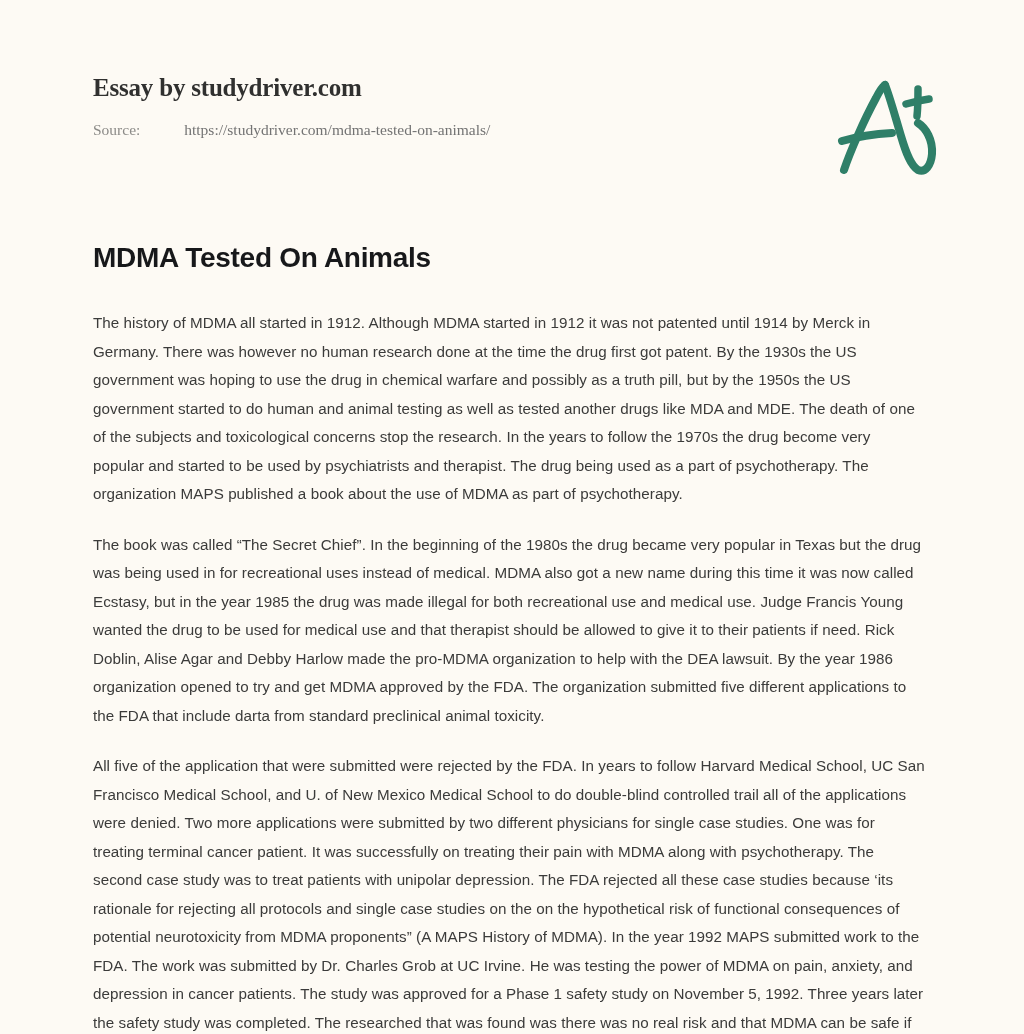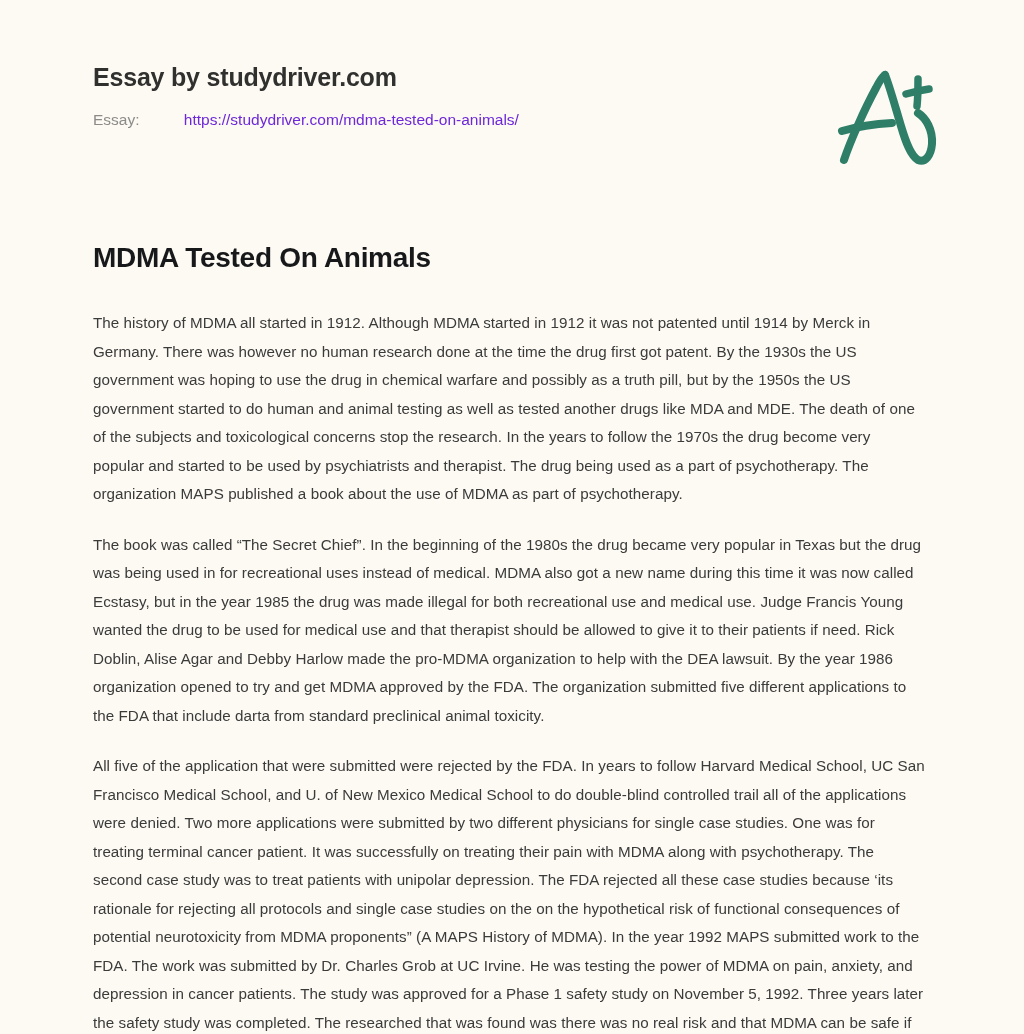--- a/index.html
+++ b/index.html
@@ -19,24 +19,25 @@
     position: relative;
     width: 1024px;
     height: 1034px;
     background: #fdfaf4;
     box-sizing: border-box;
   }
 
   
   .header {
     position: absolute;
-    top: 2px;
+    top: 12px;
     left: 0;
     width: 1024px;
     height: 190px;
+    font-family: Liberation Serif, serif;
   }
 
   .brand-block {
     position: absolute;
     left: 93px;
     top: 60px;
     width: 640px;
   }
 
   .brand-title {
@@ -54,21 +55,21 @@
     font-size: 15.5px;
     line-height: 1.3;
     white-space: nowrap;
   }
 
   .source-label {
     color: #8c8b88;
   }
 
   .source-url {
-    color: #6d28d9;
+    color: #737373;
     text-decoration: none;
     padding-left: 40px;
   }
 
   
   .logo {
     position: absolute;
     right: 82px;
     top: 62px;
     width: 112px;
@@ -118,21 +119,21 @@
 <body>
 
 <div class="page">
 
   <div class="header">
 
     <div class="brand-block">
       <h1 class="brand-title">Essay by studydriver.com</h1>
 
       <div class="source-line">
-        <span class="source-label">Essay:</span>
+        <span class="source-label">Source:</span>
         <span class="source-url">https://studydriver.com/mdma-tested-on-animals/</span>
       </div>
     </div>
 
     <div class="logo">
       <svg viewBox="0 0 112 104" xmlns="http://www.w3.org/2000/svg">
         <g fill="none" stroke="#2f7f68" stroke-linecap="round" stroke-linejoin="round">
 
           <path d="M14 96 C20 78 34 46 46 24 C49 18 52 13 55 11" stroke-width="8"></path>
 

